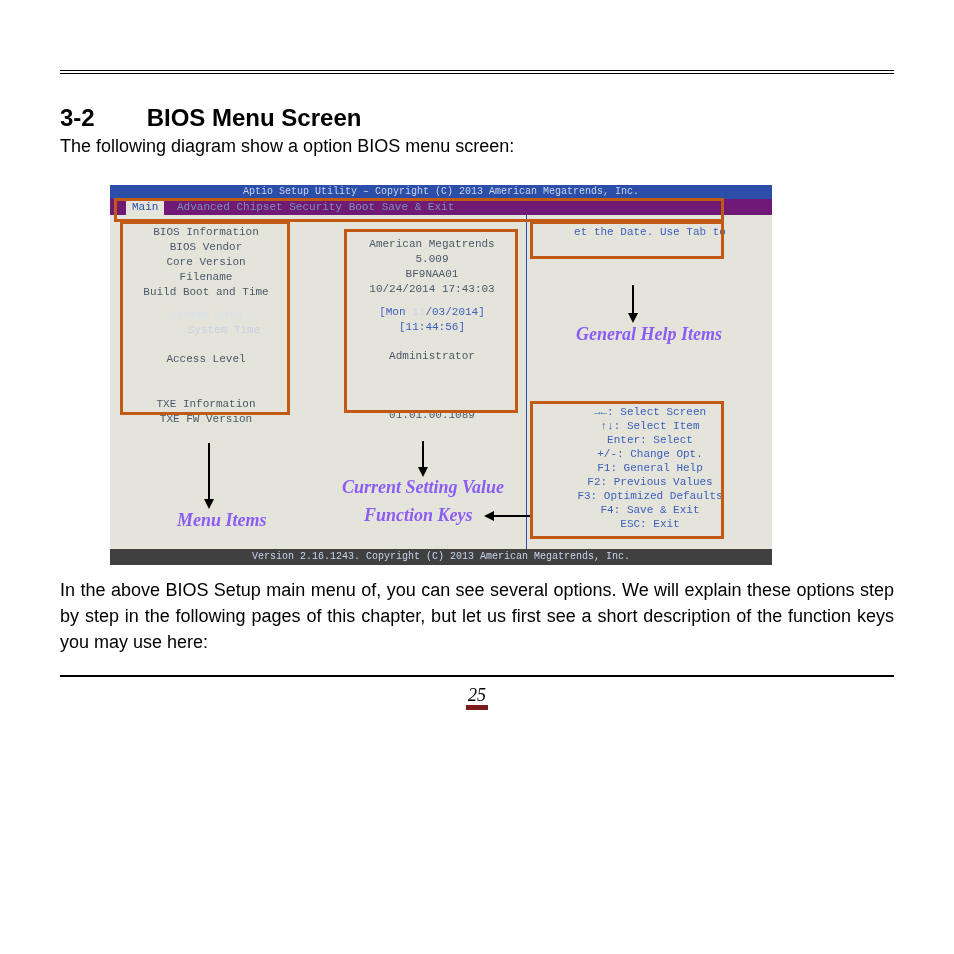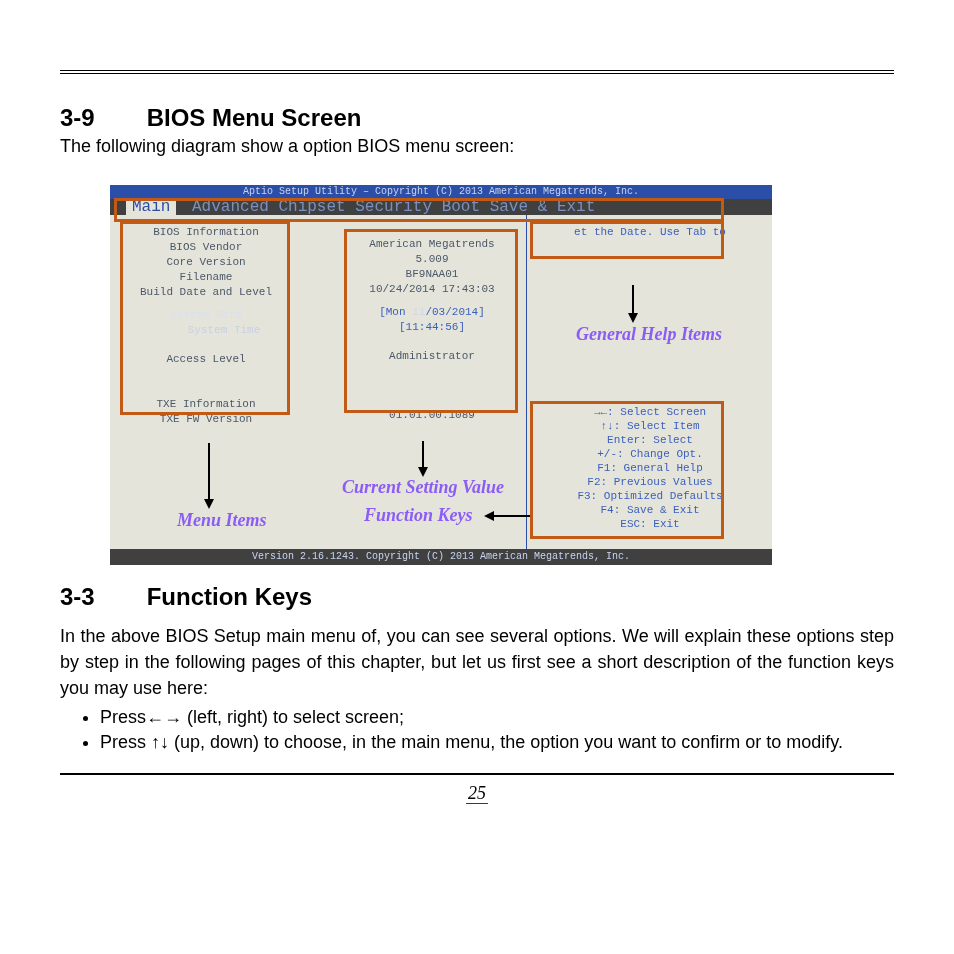--- a/index.html
+++ b/index.html
@@ -59,23 +59,23 @@
     height: 14px;
     background: #2b4ea8;
     color: #c8d4ee;
     text-align: center;
     font-size: 10px;
     line-height: 14px;
     overflow: hidden;
   }
   .menubar {
     height: 16px;
-    background: #404040;
+    background: #701a75;
     color: #9bb3e0;
-    font-size: 16px;
+    font-size: 11px;
     line-height: 16px;
     padding-left: 16px;
   }
   .menubar .tab {
     display: inline-block;
     padding: 0 6px;
     color: #7a90c0;
   }
   .menubar .tab.active {
     background: #e5e4db;
@@ -151,30 +151,30 @@
     margin: 6px 0 0 0;
   }
   ul.bullets li { margin-bottom: 4px; }
   .pagenum {
     text-align: center;
     font-family: "Times New Roman", serif;
     font-style: italic;
     font-size: 18px;
     margin-top: 6px;
   }
-  .pagenum span { border-bottom: 1px solid #7f1d1d; padding: 0 2px;}
+  .pagenum span { border-bottom: 5px solid #7f1d1d; padding: 0 2px;}
 </style>
 </head>
 <body>
 
 <div class="page">
   <div class="rule-dbl"></div>
 
   <h2 class="section">
-    <span class="num">3-9</span>
+    <span class="num">3-2</span>
     <span>BIOS Menu Screen</span>
   </h2>
   <p class="lead">The following diagram show a option BIOS menu screen:</p>
 
   <div class="diagram-wrap">
 
     <div class="label" style="top:0; left:140px;">Menu Bar</div>
     <svg class="ann" style="top:8px; left:188px;" width="12" height="22">
       <line x1="6" y1="20" x2="6" y2="4" stroke="#000" stroke-width="1.5"></line>
       <polygon points="6,20 2,12 10,12" fill="#000"></polygon>
@@ -193,21 +193,21 @@
         <span class="tab">Advanced  Chipset  Security  Boot  Save &amp; Exit</span>
       </div>
       <div class="bios-body">
         <div class="divider-v"></div>
 
         <div class="col-left">
           <div>BIOS Information</div>
           <div>BIOS Vendor</div>
           <div>Core Version</div>
           <div>Filename</div>
-          <div>Build Date and Level</div>
+          <div>Build Boot and Time</div>
           <div style="height:8px"></div>
           <div class="sys-sel">System Date</div>
           <div class="sys-date">System Time</div>
           <div style="height:14px"></div>
           <div>Access Level</div>
           <div style="height:30px"></div>
           <div>TXE Information</div>
           <div>TXE FW Version</div>
         </div>
 
@@ -271,27 +271,19 @@
     </svg>
 
     <div class="label" style="top:320px; left:254px;">Function Keys</div>
     <svg class="ann" style="top:324px; left:372px;" width="50" height="14">
       <line x1="48" y1="7" x2="6" y2="7" stroke="#000" stroke-width="2"></line>
       <polygon points="2,7 12,2 12,12" fill="#000"></polygon>
     </svg>
 
   </div>
 
-  <h2 class="section" style="margin-top:18px;">
-    <span class="num">3-3</span>
-    <span>Function Keys</span>
-  </h2>
 
   <div class="body-text">In the above BIOS Setup main menu of, you can see several options. We will explain these options step by step in the following pages of this chapter, but let us first see a short description of the function keys you may use here:</div>
 
-  <ul class="bullets">
-    <li>Press←→ (left, right) to select screen;</li>
-    <li>Press ↑↓ (up, down) to choose, in the main menu, the option you want to confirm or to modify.</li>
-  </ul>
 
   <div class="rule-single"></div>
   <div class="pagenum"><span>25</span></div>
 </div>
 
 </body></html>

